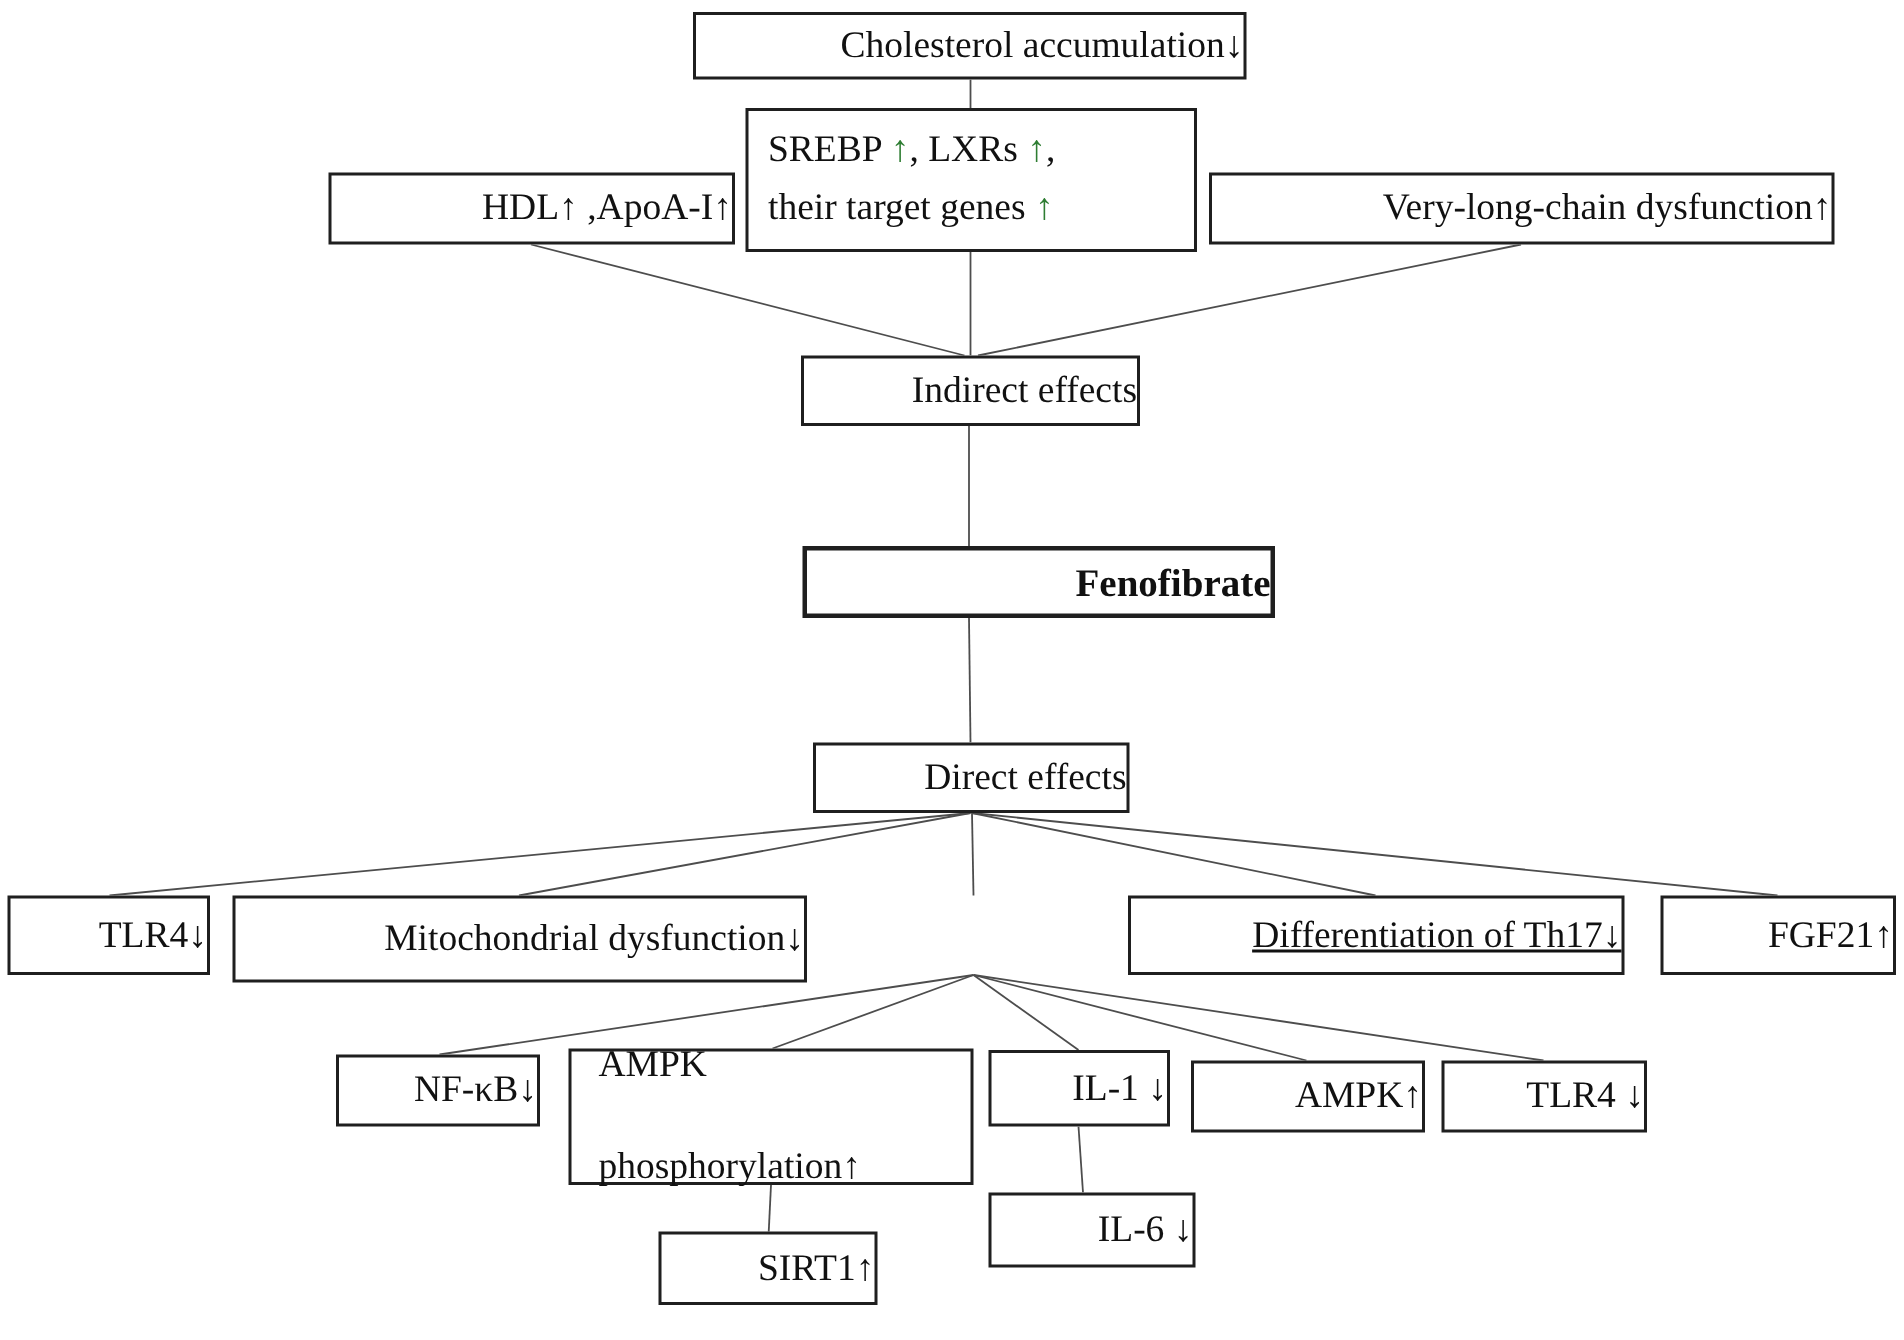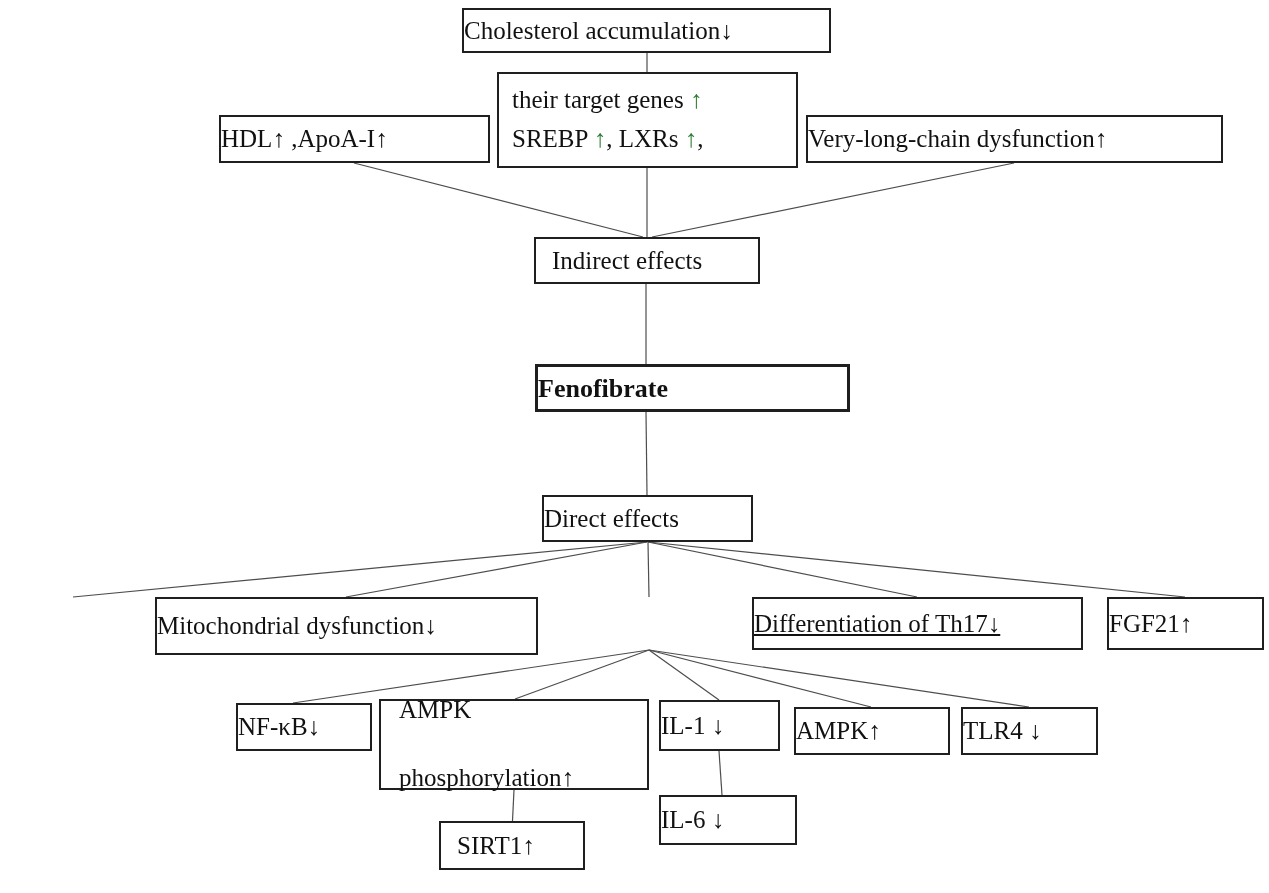--- a/index.html
+++ b/index.html
@@ -22,21 +22,21 @@
   .wires line {
     stroke: var(--line, #4d4d4d);
     stroke-width: 1.2;
   }
   .node {
     position: absolute;
     border: 2px solid var(--border, #1f1f1f);
     background: #ffffff;
     display: flex;
     flex-direction: column;
-    align-items: flex-start;
+    align-items: flex-end;
     justify-content: center;
     font-size: 25px;
     line-height: 1.5;
     white-space: nowrap;
   }
   .node.align-left { align-items: flex-start; }
   .node.bold { font-weight: bold; font-size: 26px; border-width: 3px; margin-left: 48px; }
   .label { display: block; }
 </style>
 </head>
@@ -63,22 +63,22 @@
     <line x1="649" y1="650" x2="1029" y2="707"></line>
     <line x1="719" y1="751" x2="722" y2="795"></line>
     <line x1="514" y1="790" x2="512" y2="831"></line>
   </svg>
 
   <div class="node" style="left:462px; top:8px; width:369px; height:45px;">
     <span class="label">Cholesterol accumulation↓</span>
   </div>
 
   <div class="node align-left" style="left:497px; top:72px; width:301px; height:96px; padding-left:13px; line-height:1.55;">
+    <span class="label"><span>SREBP </span><span style="color: rgb(46, 125, 50);">↑</span><span>, LXRs </span><span style="color: rgb(46, 125, 50);">↑</span><span>,</span></span>
     <span class="label"><span>their target genes </span><span style="color: rgb(46, 125, 50);">↑</span></span>
-    <span class="label"><span>SREBP </span><span style="color: rgb(46, 125, 50);">↑</span><span>, LXRs </span><span style="color: rgb(46, 125, 50);">↑</span><span>,</span></span>
   </div>
 
   <div class="node" style="left:219px; top:115px; width:271px; height:48px;">
     <span class="label">HDL↑ ,ApoA-I↑</span>
   </div>
 
   <div class="node" style="left:806px; top:115px; width:417px; height:48px;">
     <span class="label">Very-long-chain dysfunction↑</span>
   </div>
 
@@ -87,35 +87,38 @@
   </div>
 
   <div class="node bold" style="left:487px; top:364px; width:315px; height:48px;">
     <span class="label">Fenofibrate</span>
   </div>
 
   <div class="node" style="left:542px; top:495px; width:211px; height:47px;">
     <span class="label">Direct effects</span>
   </div>
 
+  <div class="node" style="left:5px; top:597px; width:135px; height:53px;">
+    <span class="label">TLR4↓</span>
+  </div>
 
   <div class="node" style="left:155px; top:597px; width:383px; height:58px;">
     <span class="label">Mitochondrial dysfunction↓</span>
   </div>
 
 
   <div class="node" style="left:752px; top:597px; width:331px; height:53px;text-decoration:underline;">
     <span class="label">Differentiation of Th17↓</span>
   </div>
 
   <div class="node" style="left:1107px; top:597px; width:157px; height:53px;">
     <span class="label">FGF21↑</span>
   </div>
 
-  <div class="node" style="left:236px; top:703px; width:136px; height:48px;">
+  <div class="node" style="left:224px; top:703px; width:136px; height:48px;">
     <span class="label">NF-κB↓</span>
   </div>
 
   <div class="node align-left" style="left:379px; top:699px; width:270px; height:91px; padding-left:18px; line-height:1.55;gap:29px;">
     <span class="label">AMPK</span>
     <span class="label">phosphorylation↑</span>
   </div>
 
   <div class="node" style="left:659px; top:700px; width:121px; height:51px;">
     <span class="label">IL-1 ↓</span>

